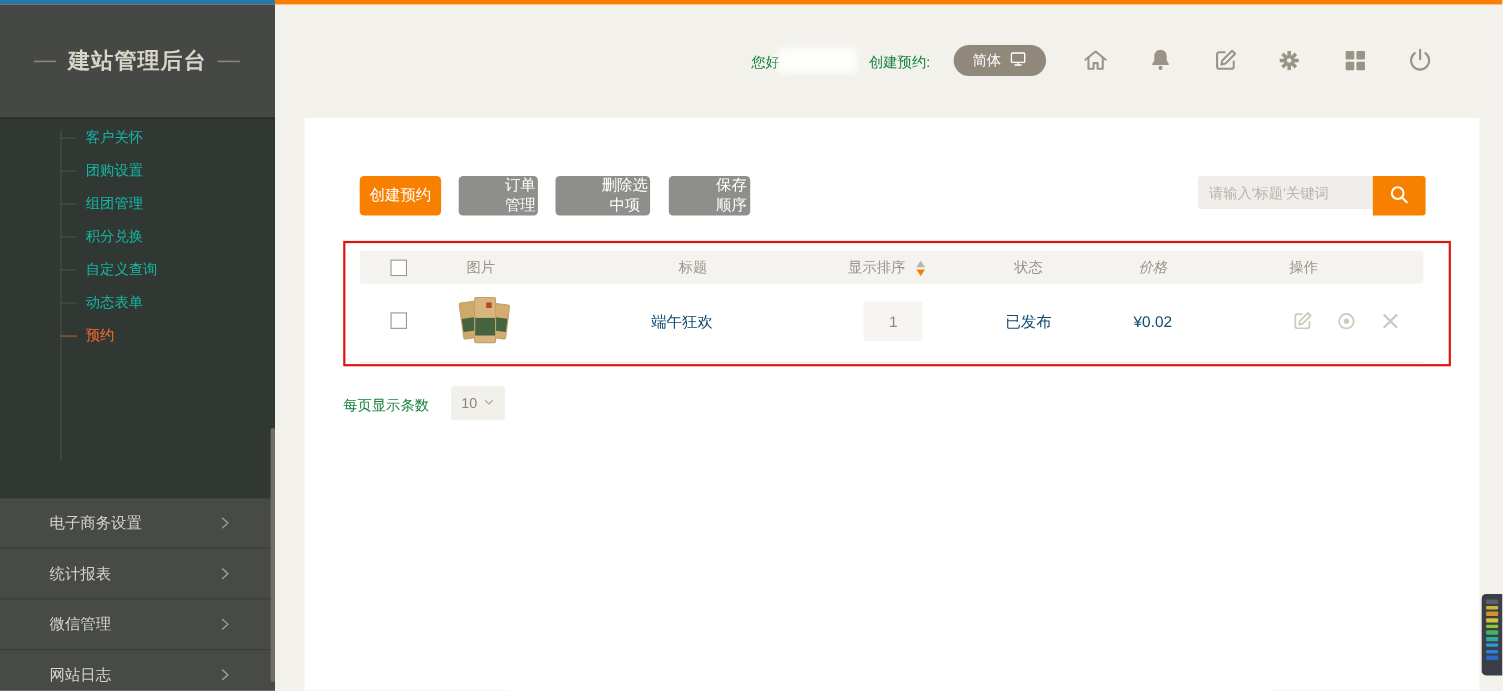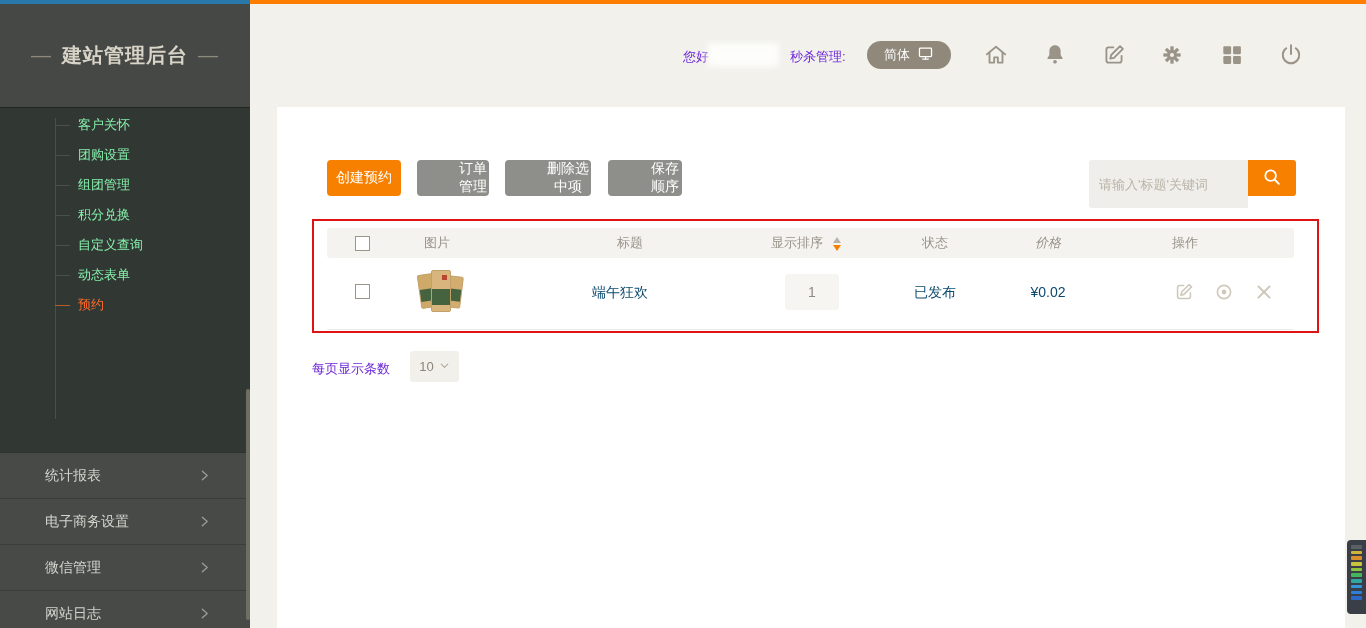--- a/index.html
+++ b/index.html
@@ -10,45 +10,45 @@
   
   .strip-blue { left:0; top:0; width:250px; height:4px; background:#2878aa; }
   .strip-orange { left:250px; top:0; width:1116px; height:4px; background:#ff7e00; }
 
   
   .sidebar { left:0; top:4px; width:250px; height:624px; background:#454845; }
   .logo { position:absolute; left:0; top:0; width:250px; height:103px; display:flex; align-items:center; justify-content:center; gap:10px; color:#d9d4c8; font-size:20px; font-weight:bold; letter-spacing:1px; }
   .logo .dash { color:#8e897c; font-weight:normal; }
   .submenu { position:absolute; left:0; top:103px; width:250px; height:345px; background:#313833; border-top:1px solid #22261f; padding-top:2px; }
   .tree-line { position:absolute; left:55px; top:10px; width:1px; height:301px; background:#485048; }
-  .sm-item { position:relative; height:30px; line-height:30px; padding-left:78px; font-size:13px; color:#86efac; cursor:pointer; }
+  .sm-item { position:relative; height:30px; line-height:30px; padding-left:78px; font-size:13px; color:#14b8a6; cursor:pointer; }
   .sm-item::before { content:""; position:absolute; left:55px; top:15px; width:15px; height:1px; background:#485048; }
   .sm-item.active { color:#ff6a2b; }
   .sm-item.active::before { background:#b85c2e; }
   .sections { position:absolute; left:0; top:448px; width:250px; }
   .section { position:relative; height:46px; background:#474a47; border-top:1px solid #3a3e3a; display:flex; align-items:center; padding-left:45px; font-size:14px; color:#d4d4cd; cursor:pointer; }
   .section:first-child { border-top:1px solid #2e332e; }
   .section .chev { position:absolute; left:198px; top:16px; color:#9a9d98; }
   .sb-scroll { left:246px; top:389px; width:4px; height:231px; background:#6f6e62; border-radius:2px; }
 
   
-  .h-text { font-size:13px; color:#6d28d9; }
+  .h-text { font-size:13px; color:#15803d; }
   .blur-name { left:707px; top:43px; width:72px; height:24px; background:rgba(253,253,251,.95); filter:blur(3px); border-radius:3px; }
   .site-pill { left:867px; top:41px; width:84px; height:28px; border-radius:14px; background:#8f887b; color:#fff; display:flex; align-items:center; justify-content:center; gap:7px; font-size:13px; cursor:pointer; }
   .hicon { width:26px; height:26px; top:42px; color:#9a9387; cursor:pointer; }
   .hicon svg { width:26px; height:26px; display:block; }
 
   
   .panel { left:277px; top:107px; width:1068px; height:521px; background:#fff; }
 
   .btn { top:160px; height:36px; border:none; border-radius:4px; color:#fff; font-size:14px; font-family:inherit; cursor:pointer; }
   .btn-primary { background:#f88000; }
   .btn-gray { background:#8e8e8a;padding-left:40px; }
 
-  .search-input { left:1089px; top:160px; width:159px; height:48px; background:#f0eeea; border:none; border-radius:3px 0 0 3px; padding:12px 10px; font-size:13px; color:#6a6963; font-family:inherit; }
+  .search-input { left:1089px; top:160px; width:159px; height:30px; background:#f0eeea; border:none; border-radius:3px 0 0 3px; padding:12px 10px; font-size:13px; color:#6a6963; font-family:inherit; }
   .search-input::placeholder { color:#b9b3a8; }
   .search-btn { left:1248px; top:160px; width:48px; height:36px; background:#f88000; border:none; border-radius:0 3px 3px 0; cursor:pointer; display:flex; align-items:center; justify-content:center; }
 
   .annotation { left:312px; top:219px; width:1007px; height:114px; border:2px solid #e01313; pointer-events:none; }
 
   .thead { left:327px; top:228px; width:967px; height:30px; background:#f4f3ef; border-radius:3px; }
   .th { top:228px; height:30px; line-height:30px; font-size:13px; color:#98938a; transform:translateX(-50%); white-space:nowrap; }
   .td { top:274px; height:36px; line-height:36px; font-size:14px; color:#0c4a6e; transform:translateX(-50%); white-space:nowrap; }
   .checkbox { width:15px; height:15px; background:#fff; border:1px solid #9b958a; cursor:pointer; }
   .sort-icon { left:833px; top:237px; width:9px; cursor:pointer; }
@@ -89,27 +89,27 @@
       <div class="sm-item">客户关怀</div>
       <div class="sm-item">团购设置</div>
       <div class="sm-item">组团管理</div>
       <div class="sm-item">积分兑换</div>
       <div class="sm-item">自定义查询</div>
       <div class="sm-item">动态表单</div>
       <div class="sm-item active">预约</div>
     </div>
     <div class="sections">
       <div class="section">
+        <span>电子商务设置</span>
+        <span class="chev"><svg width="13" height="13" viewBox="0 0 24 24" fill="none" stroke="currentColor" stroke-width="2.4" stroke-linecap="round" stroke-linejoin="round">
+              <polyline points="8 4 17 12 8 20"></polyline>
+            </svg></span>
+      </div>
+      <div class="section">
         <span>统计报表</span>
-        <span class="chev"><svg width="13" height="13" viewBox="0 0 24 24" fill="none" stroke="currentColor" stroke-width="2.4" stroke-linecap="round" stroke-linejoin="round">
-              <polyline points="8 4 17 12 8 20"></polyline>
-            </svg></span>
-      </div>
-      <div class="section">
-        <span>电子商务设置</span>
         <span class="chev"><svg width="13" height="13" viewBox="0 0 24 24" fill="none" stroke="currentColor" stroke-width="2.4" stroke-linecap="round" stroke-linejoin="round">
               <polyline points="8 4 17 12 8 20"></polyline>
             </svg></span>
       </div>
       <div class="section">
         <span>微信管理</span>
         <span class="chev"><svg width="13" height="13" viewBox="0 0 24 24" fill="none" stroke="currentColor" stroke-width="2.4" stroke-linecap="round" stroke-linejoin="round">
               <polyline points="8 4 17 12 8 20"></polyline>
             </svg></span>
       </div>
@@ -118,21 +118,21 @@
         <span class="chev"><svg width="13" height="13" viewBox="0 0 24 24" fill="none" stroke="currentColor" stroke-width="2.4" stroke-linecap="round" stroke-linejoin="round">
               <polyline points="8 4 17 12 8 20"></polyline>
             </svg></span>
       </div>
     </div>
   </div>
   <div class="abs sb-scroll"></div>
 
   <div class="abs h-text" style="left:683px; top:48px;">您好</div>
   <div class="abs blur-name"></div>
-  <div class="abs h-text" style="left:790px; top:48px;">秒杀管理:</div>
+  <div class="abs h-text" style="left:790px; top:48px;">创建预约:</div>
   <div class="abs site-pill">
     <span>简体</span>
     <span><svg width="17" height="17" viewBox="0 0 24 24" fill="none" stroke="#fff" stroke-width="1.8" stroke-linecap="round">
           <rect x="3.5" y="4.5" width="17" height="12" rx="1.2"></rect>
           <line x1="12" y1="16.5" x2="12" y2="19.5"></line>
           <line x1="8" y1="19.8" x2="16" y2="19.8"></line>
         </svg></span>
   </div>
 
   <div class="abs hicon" style="left:983px;">

